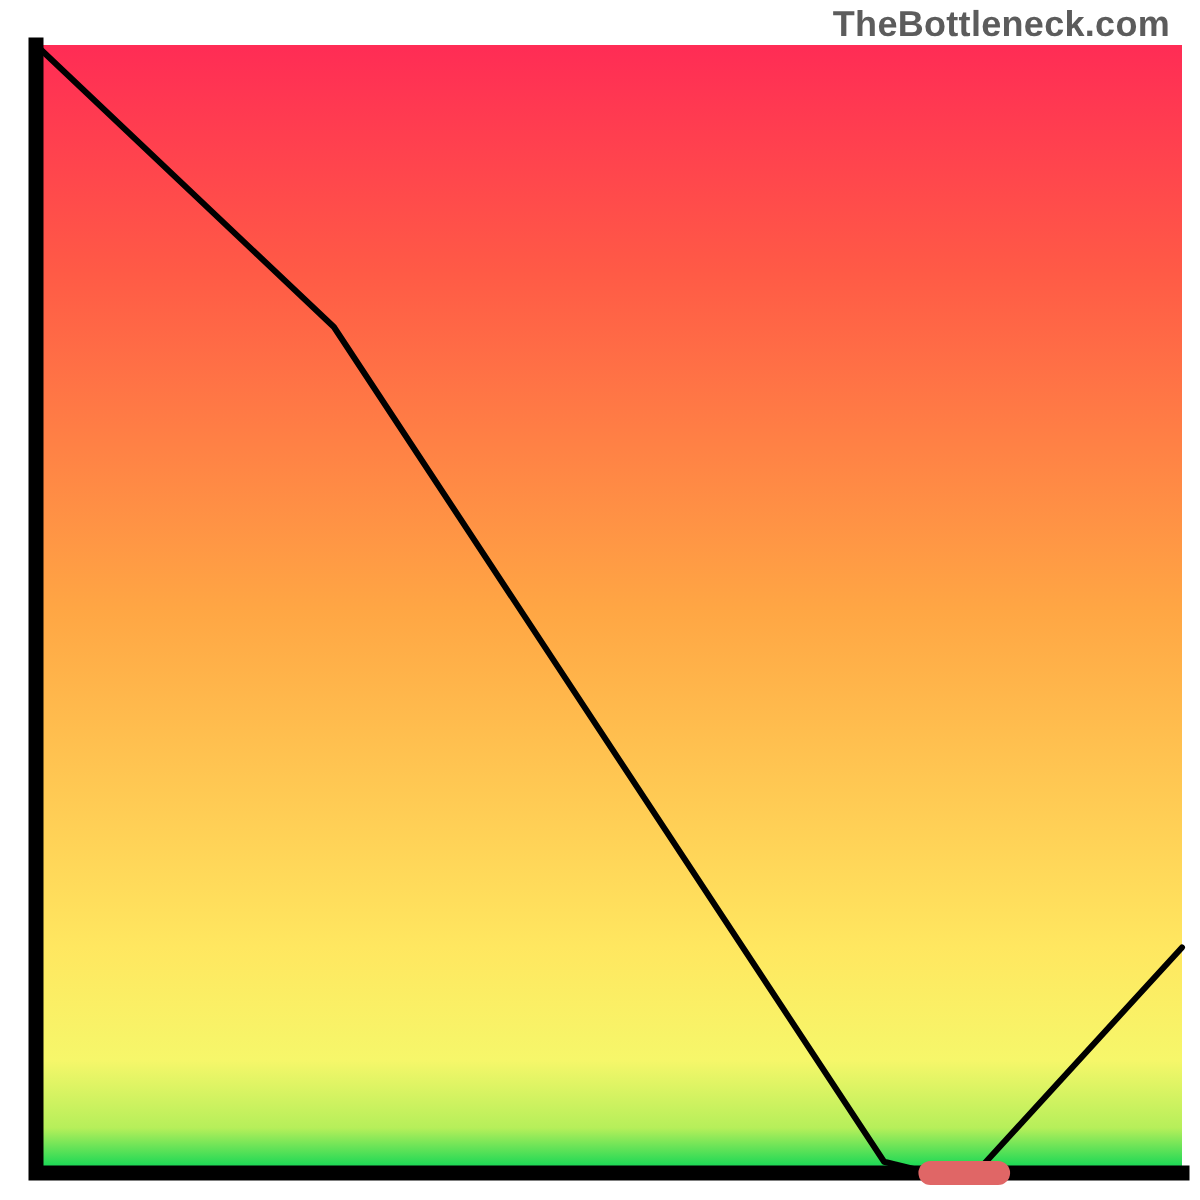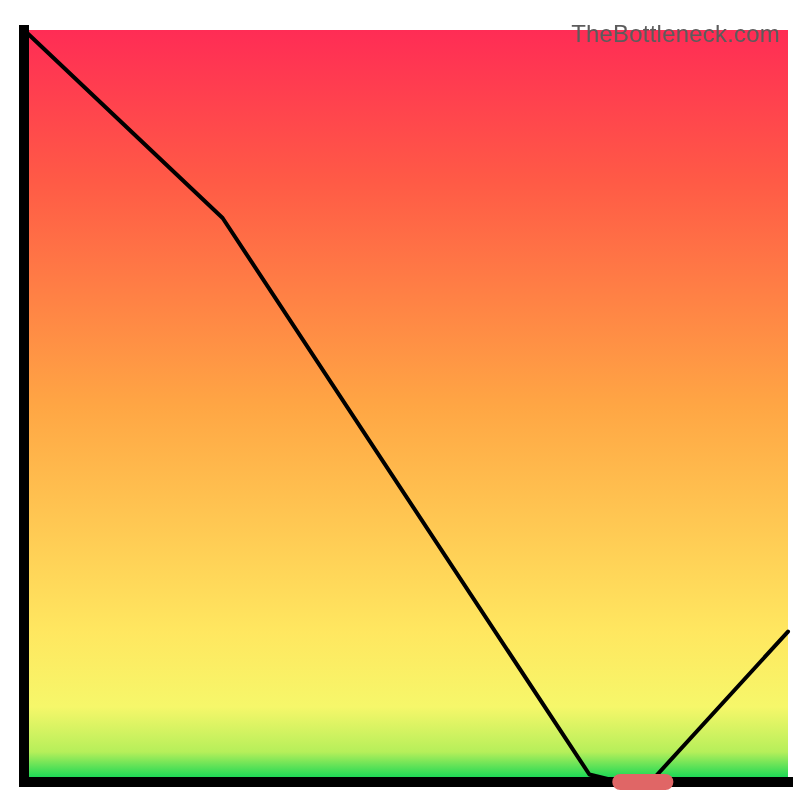--- a/index.html
+++ b/index.html
@@ -11,25 +11,25 @@
     font-family: Arial, Helvetica, sans-serif;
     overflow: hidden;
   }
   .frame {
     position: relative;
     width: 800px;
     height: 800px;
   }
   .watermark {
     position: absolute;
-    top: 20px;
+    top: 3px;
     right: 20px;
     color: #5c5c5c;
     font-size: 24px;
-    font-weight: 400;
+    font-weight: 700;
     letter-spacing: 0.2px;
   }
   svg {
     display: block;
   }
 </style>
 </head>
 <body>
 
 <div class="frame">

